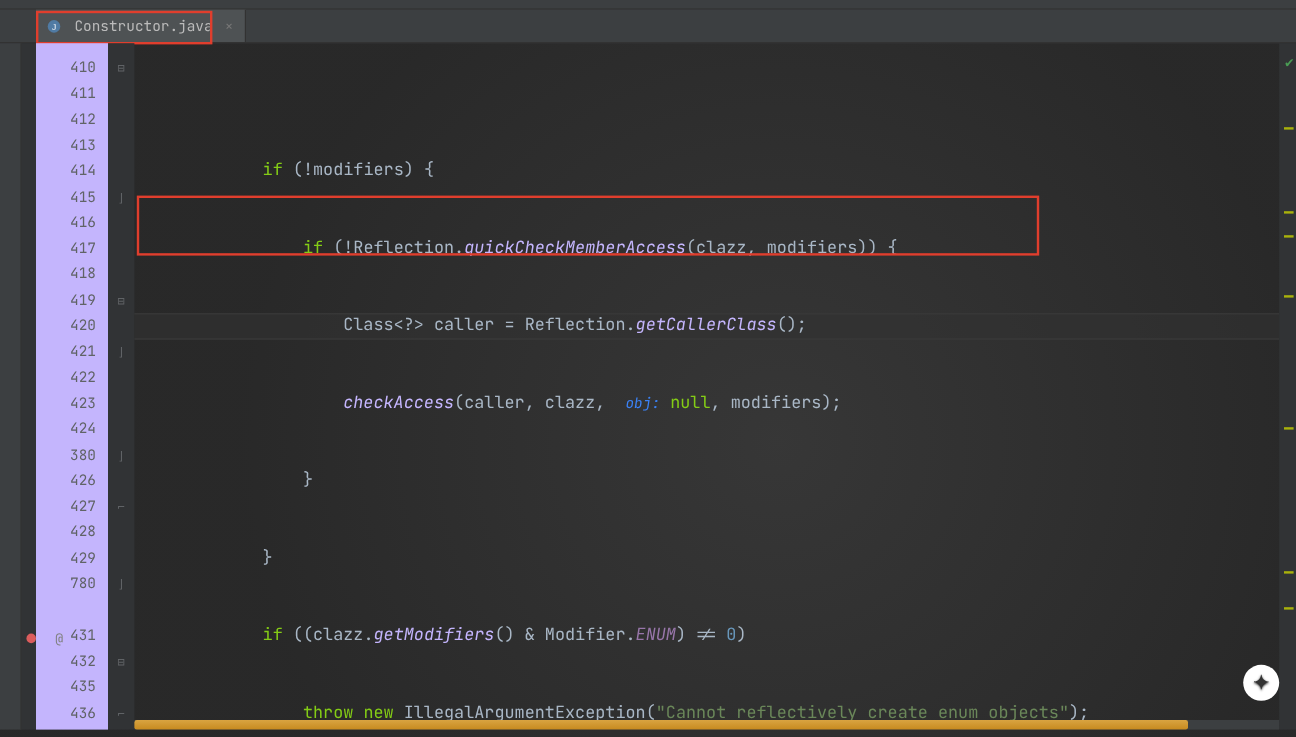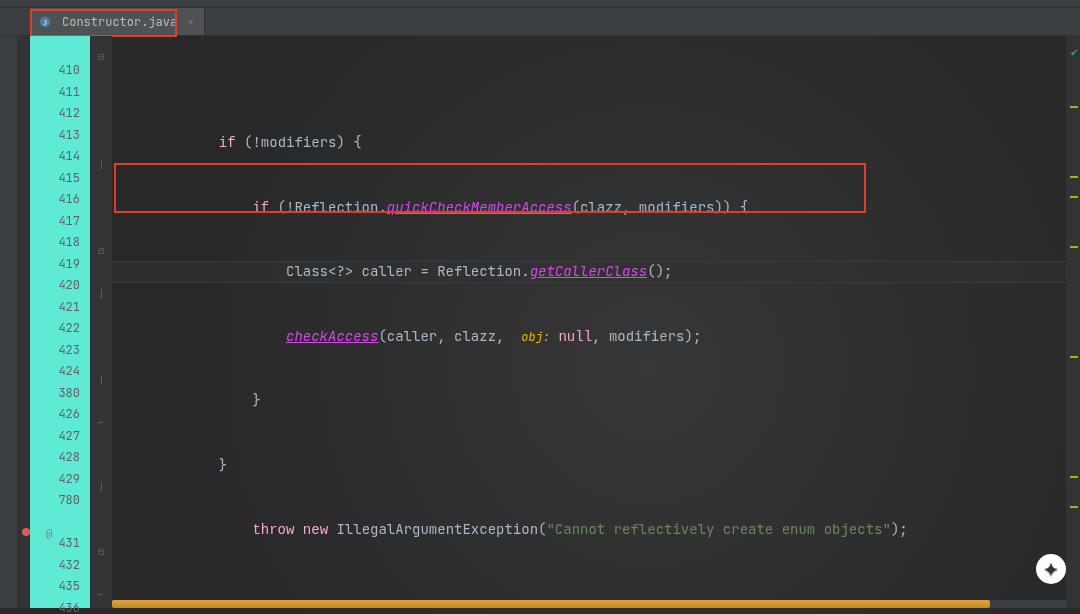--- a/index.html
+++ b/index.html
@@ -60,25 +60,25 @@
     width: 18px;
     background: #3c3f41;
     border-right: 1px solid #323232;
   }
   .breakpoint-strip {
     width: 12px;
     background: #313335;
   }
   .gutter {
     width: 60px;
-    background: #5eead4;
+    background: #c4b5fd;
     text-align: right;
     color: #606366;
     font-size: 12px;
-    padding-top: 24px;
+    padding-top: 10px;
     line-height: 21.5px;
     user-select: none;
   }
   .gutter-line { padding-right: 10px; height:21.5px;}
   .fold-strip {
     width: 22px;
     background: #313335;
     padding-top: 10px;
     line-height: 21.5px;
     text-align: center;
@@ -104,26 +104,26 @@
     border-bottom:1px solid #3a3a3a;
     pointer-events:none;
   }
   
   .red-box {
     position: absolute;
     border: 2px solid #e03e2d;
     pointer-events: none;
   }
   
-  .kw   { color: #f9a8d4; font-family: Liberation Mono, monospace; }           
-  .fn   { color: #d946ef; font-style: italic; text-decoration: underline; }
+  .kw   { color: #84cc16; }           
+  .fn   { color: #c4b5fd; font-style: italic; }
   .str  { color: #6a8759; }
   .num  { color: #6897bb; }
   .enum { color: #9876aa; font-style: italic; }
-  .paramhint { color: #eab308; font-style: italic; font-size:12px;}
+  .paramhint { color: #3b82f6; font-style: italic; font-size:12px;}
 
   .scroll-markers {
     width: 14px;
     background: #313335;
     position: relative;
   }
   .scroll-markers .tick { position:absolute; right:2px; width:8px; height:2px; background:#a9b10b;}
   .scroll-markers .check { position:absolute; top:8px; right:2px; color:#499c54; font-size:12px;}
 
   .hscroll {
@@ -257,20 +257,21 @@
 
   <div class="code">
     <div class="hl-line" style="top:225px"></div>
 
     <div class="code-line">            <span class="kw">if</span> (!<span>modifiers</span>) {</div>
     <div class="code-line">                <span class="kw">if</span> (!<span>Reflection</span>.<span class="fn">quickCheckMemberAccess</span>(<span>clazz</span>, <span>modifiers</span>)) {</div>
     <div class="code-line">                    <span>Class</span><span>&lt;?&gt;</span> <span>caller</span> = <span>Reflection</span>.<span class="fn">getCallerClass</span>();</div>
     <div class="code-line">                    <span class="fn">checkAccess</span>(<span>caller</span>, <span>clazz</span>,  <span class="paramhint">obj:</span> <span class="kw">null</span>, <span>modifiers</span>);</div>
     <div class="code-line">                }</div>
     <div class="code-line">            }</div>
+    <div class="code-line">            <span class="kw">if</span> ((<span>clazz</span>.<span class="fn">getModifiers</span>() &amp; <span>Modifier</span>.<span class="enum">ENUM</span>) != <span class="num">0</span>)</div>
     <div class="code-line">                <span class="kw">throw</span> <span class="kw">new</span> <span>IllegalArgumentException</span>(<span class="str">"Cannot reflectively create enum objects"</span>);</div>
     
     
     
     
     
     
     
     
     

